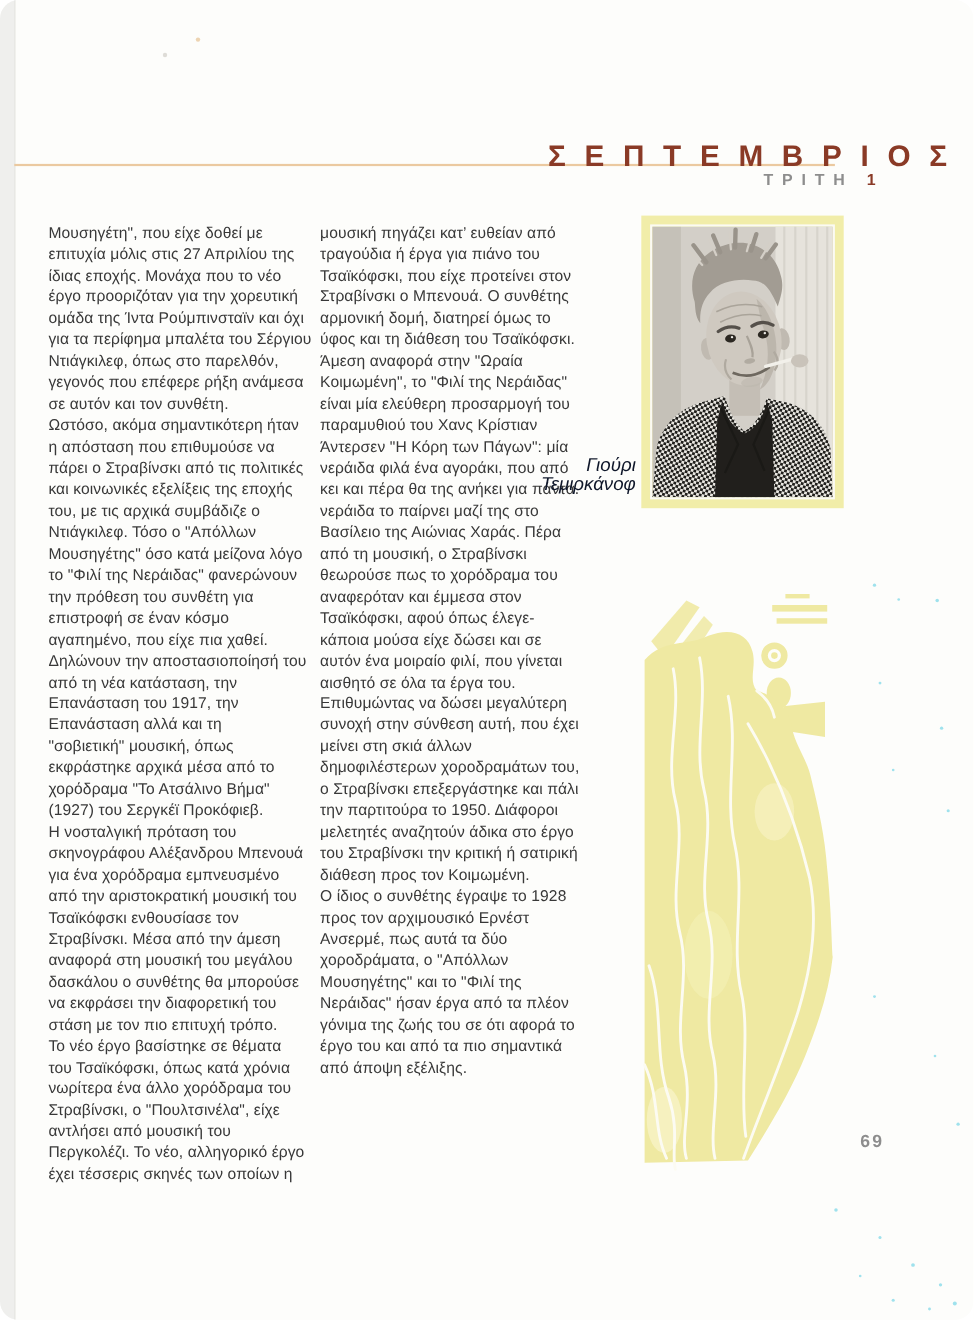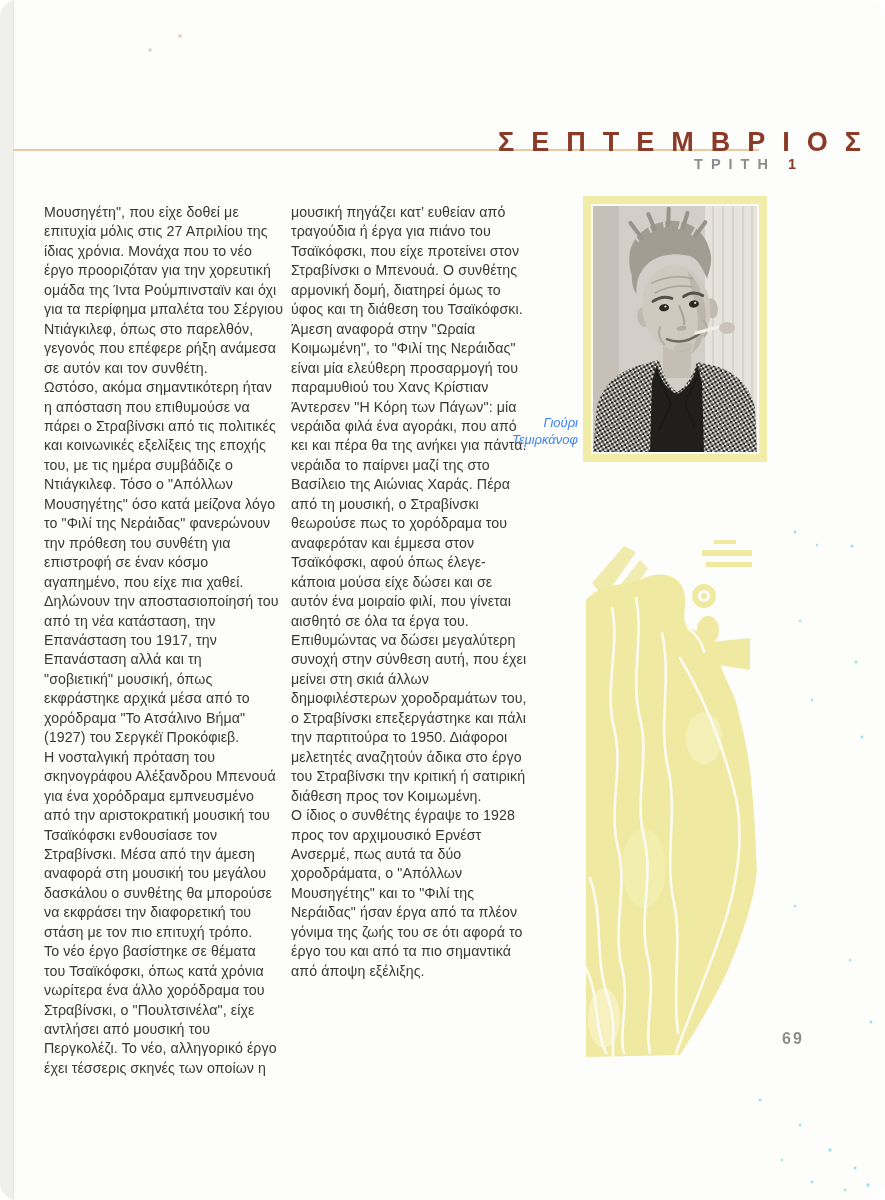--- a/index.html
+++ b/index.html
@@ -36,21 +36,21 @@
   .text-col .text-line{white-space:nowrap;}
   #col1{left:44px;width:246px;}
   #col2{left:291px;width:232px;}
   .photo-frame{
     position:absolute;left:583px;top:196px;
     background:#f1eda9;padding:8px;z-index:2;
   }
   .photo-frame svg{display:block;border:2px solid #fbfaf3;}
   .photo-caption{
     position:absolute;top:414px;right:307px;text-align:right;
-    font-size:13px;line-height:17px;font-style:italic;color:#3b82f6;
+    font-size:17px;line-height:17px;font-style:italic;color:#0f172a;
   }
   .artwork{position:absolute;left:584px;top:538px;z-index:1;}
   .page-number{
     position:absolute;left:782px;top:1030px;
     font-size:16px;font-weight:800;letter-spacing:2px;color:#8d8d8d;
   }
   .speckles{position:absolute;left:0;top:0;pointer-events:none;z-index:4;}
 </style>
 </head>
 <body>
@@ -61,32 +61,32 @@
 
   <div class="header-rule"></div>
   <div class="month-title">ΣΕΠΤΕΜΒΡΙΟΣ</div>
   <div class="day-row">
     <span>ΤΡΙΤΗ</span><span class="day-number">1</span>
   </div>
 
   <div id="col1" class="text-col">
       <div class="text-line">Μουσηγέτη", που είχε δοθεί με</div>
       <div class="text-line">επιτυχία μόλις στις 27 Απριλίου της</div>
-      <div class="text-line">ίδιας χρόνια. Μονάχα που το νέο</div>
+      <div class="text-line">ίδιας εποχής. Μονάχα που το νέο</div>
       <div class="text-line">έργο προοριζόταν για την χορευτική</div>
       <div class="text-line">ομάδα της Ίντα Ρούμπινσταϊν και όχι</div>
       <div class="text-line">για τα περίφημα μπαλέτα του Σέργιου</div>
       <div class="text-line">Ντιάγκιλεφ, όπως στο παρελθόν,</div>
       <div class="text-line">γεγονός που επέφερε ρήξη ανάμεσα</div>
       <div class="text-line">σε αυτόν και τον συνθέτη.</div>
       <div class="text-line">Ωστόσο, ακόμα σημαντικότερη ήταν</div>
       <div class="text-line">η απόσταση που επιθυμούσε να</div>
       <div class="text-line">πάρει ο Στραβίνσκι από τις πολιτικές</div>
       <div class="text-line">και κοινωνικές εξελίξεις της εποχής</div>
-      <div class="text-line">του, με τις ημέρα συμβάδιζε ο</div>
+      <div class="text-line">του, με τις αρχικά συμβάδιζε ο</div>
       <div class="text-line">Ντιάγκιλεφ. Τόσο ο "Απόλλων</div>
       <div class="text-line">Μουσηγέτης" όσο κατά μείζονα λόγο</div>
       <div class="text-line">το "Φιλί της Νεράιδας" φανερώνουν</div>
       <div class="text-line">την πρόθεση του συνθέτη για</div>
       <div class="text-line">επιστροφή σε έναν κόσμο</div>
       <div class="text-line">αγαπημένο, που είχε πια χαθεί.</div>
       <div class="text-line">Δηλώνουν την αποστασιοποίησή του</div>
       <div class="text-line">από τη νέα κατάσταση, την</div>
       <div class="text-line">Επανάσταση του 1917, την</div>
       <div class="text-line">Επανάσταση αλλά και τη</div>

